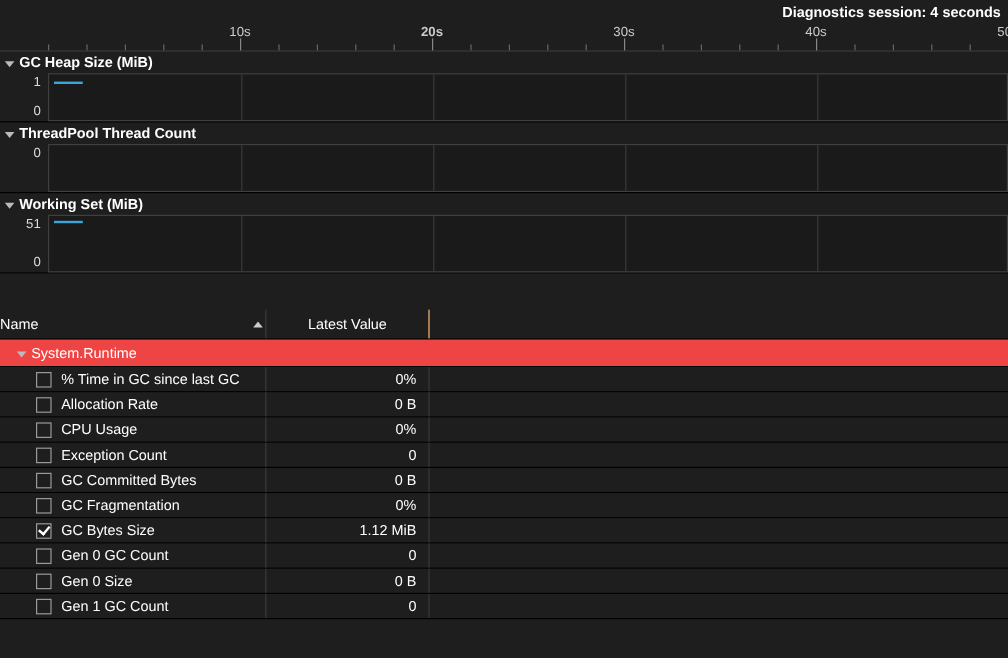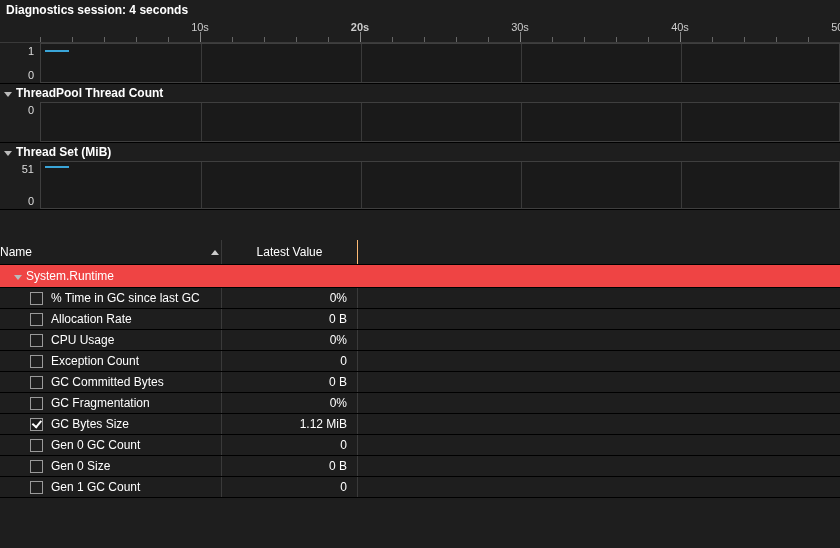--- a/index.html
+++ b/index.html
@@ -9,20 +9,21 @@
     font-family: "Segoe UI", Arial, sans-serif;
     font-size: 12px;
     color: #e6e6e6;
     overflow: hidden;
   }
   .session-title {
     padding: 3px 6px 2px 6px;
     font-weight: 600;
     font-size: 12px;
     color: #ffffff;
+    text-align: right;
   }
   .ruler {
     position: relative;
     height: 24px;
     border-bottom: 1px solid #3a3a3a;
   }
   .ruler .tick-label {
     position: absolute;
     top: 2px;
     font-size: 11px;
@@ -202,20 +203,24 @@
     <div class="tick-minor" style="left: 616px;"></div>
     <div class="tick-minor" style="left: 648px;"></div>
     <div class="tick-minor" style="left: 712px;"></div>
     <div class="tick-minor" style="left: 744px;"></div>
     <div class="tick-minor" style="left: 776px;"></div>
     <div class="tick-minor" style="left: 808px;"></div>
   </div>
 
 <div id="charts">
     <div class="chart-block">
+      <div class="chart-header">
+        <span class="caret"></span>
+        <span>GC Heap Size (MiB)</span>
+      </div>
       <div class="chart-body">
         <div class="y-axis">
           <div>1</div>
           <div>0</div>
         </div>
         <div class="plot">
           <div class="grid" style="left: 160px;"></div>
           <div class="grid" style="left: 320px;"></div>
           <div class="grid" style="left: 480px;"></div>
           <div class="grid" style="left: 640px;"></div>
@@ -237,21 +242,21 @@
           <div class="grid" style="left: 160px;"></div>
           <div class="grid" style="left: 320px;"></div>
           <div class="grid" style="left: 480px;"></div>
           <div class="grid" style="left: 640px;"></div>
         </div>
       </div>
     </div>
     <div class="chart-block">
       <div class="chart-header">
         <span class="caret"></span>
-        <span>Thread Set (MiB)</span>
+        <span>Working Set (MiB)</span>
       </div>
       <div class="chart-body tall">
         <div class="y-axis">
           <div>51</div>
           <div>0</div>
         </div>
         <div class="plot">
           <div class="grid" style="left: 160px;"></div>
           <div class="grid" style="left: 320px;"></div>
           <div class="grid" style="left: 480px;"></div>

